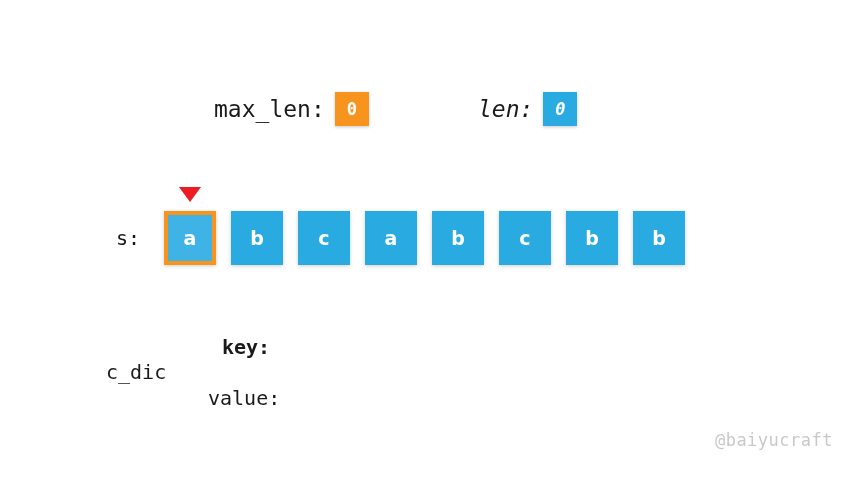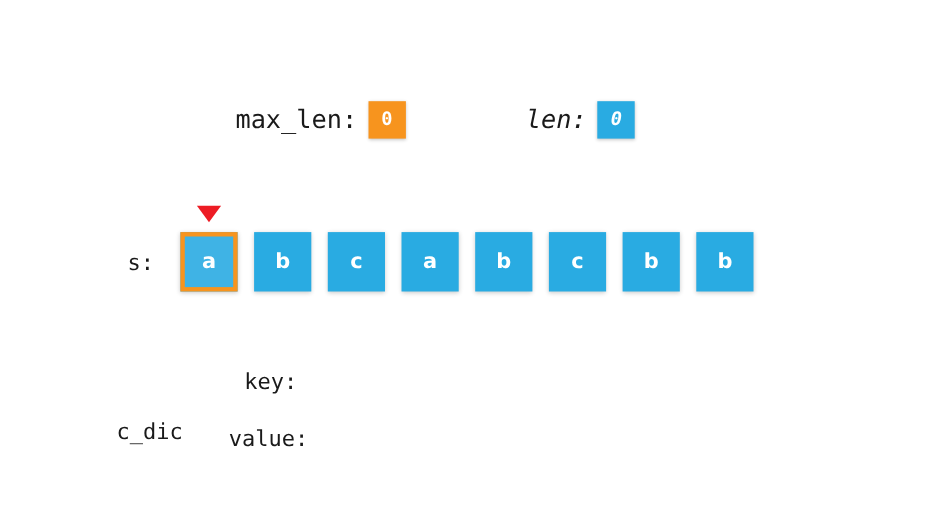--- a/index.html
+++ b/index.html
@@ -105,27 +105,26 @@
     top: 228px;
     font-size: 20px;
   }
 
   
   .dict-name {
     position: absolute;
     left: 106px;
     top: 362px;
     font-size: 20px;
-    margin-top: 20px;
   }
   .dict-row-label {
     position: absolute;
     font-size: 20px;
   }
-  #dict-key-label   { left: 222px; top: 337px; }
+  #dict-key-label   { left: 222px; top: 337px; font-weight: bold; }
   #dict-value-label { left: 196px; top: 388px; margin-left: 12px; }
 
   .dict-row-cells {
     position: absolute;
     display: flex;
     gap: 15px;
   }
   #dict-key-cells   { left: 300px; top: 328px; }
   #dict-value-cells { left: 300px; top: 379px; }
 
@@ -175,14 +174,15 @@
   <div class="mono-label dict-name">c_dic</div>
 
   <div class="mono-label dict-row-label" id="dict-key-label">key:</div>
 
   <div class="dict-row-cells" id="dict-key-cells"></div>
 
   <div class="mono-label dict-row-label" id="dict-value-label">value:</div>
 
   <div class="dict-row-cells" id="dict-value-cells"></div>
 
+  <div id="watermark">@baiyucraft</div>
 
 </div>
 
 </body></html>

